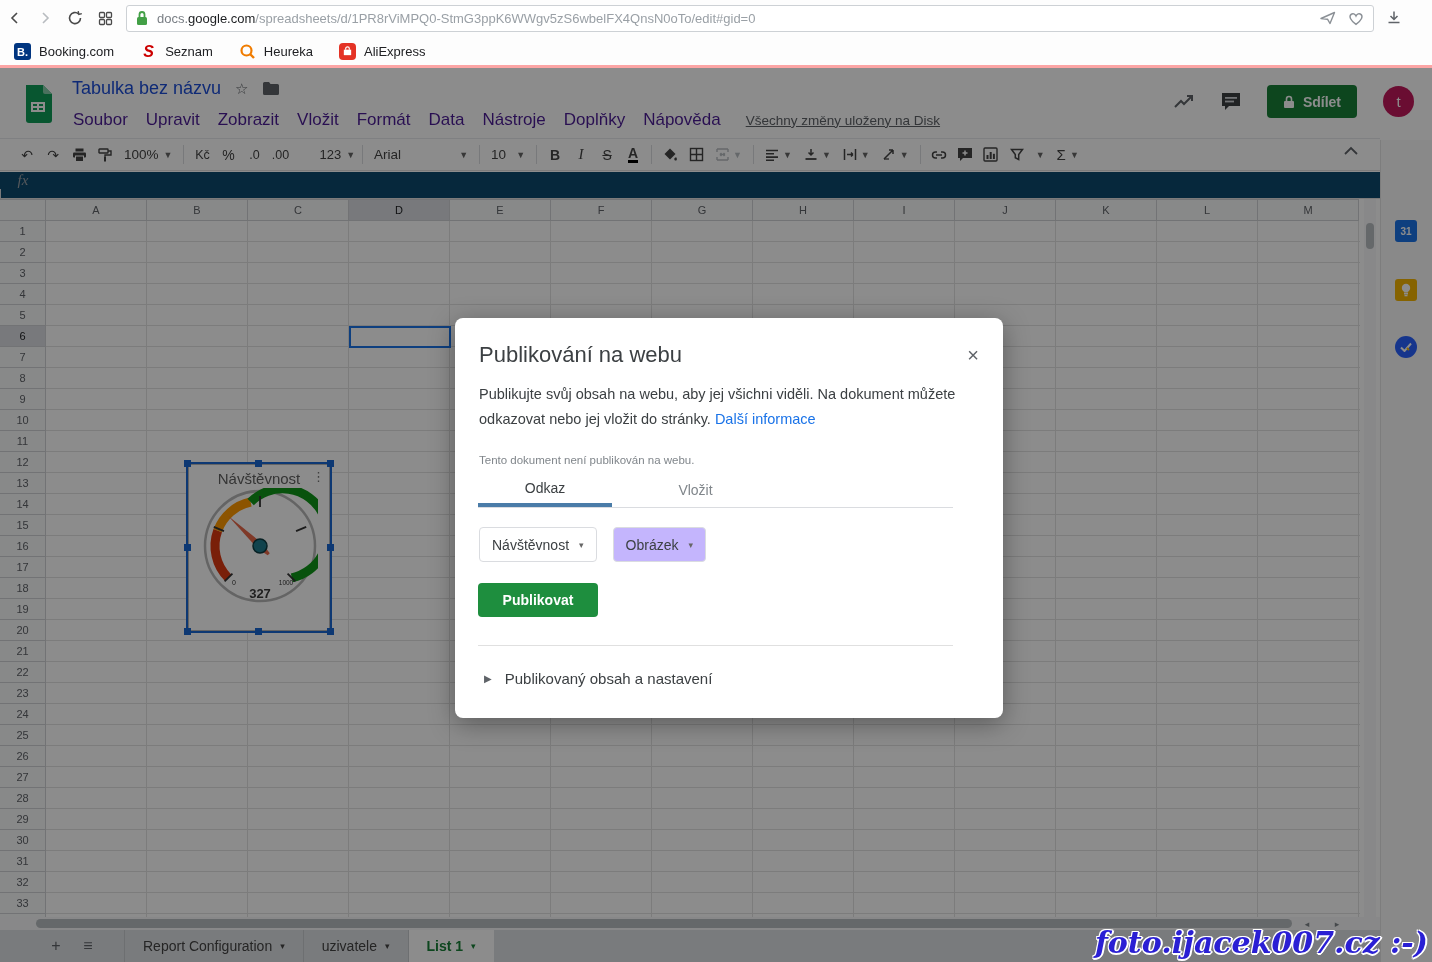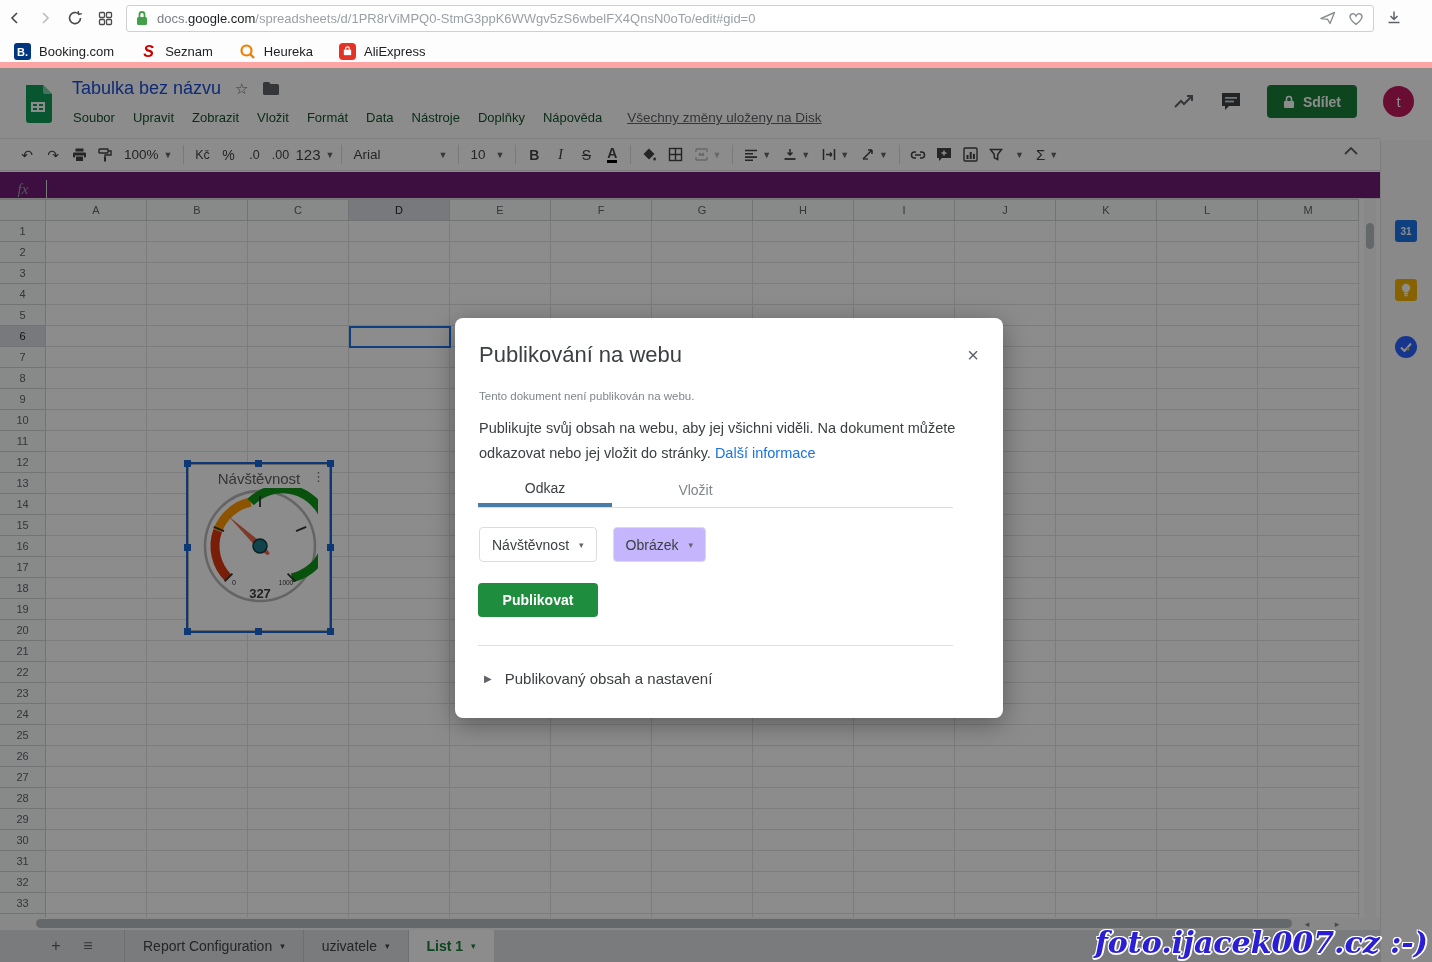--- a/index.html
+++ b/index.html
@@ -2,21 +2,21 @@
 <html style="--accent-blue: #1a73e8; --selection-blue: #1a73e8; --share-green: #188038; --publish-green: #1e8e3e; --sheet-green: #0f9d58; --active-tab-green: #188038; --gauge-red: #dc3912; --gauge-orange: #ff9900; --gauge-green: #109618; --needle: #e8684a; --needle-hub: #1f7a8c; --avatar-red: #c2185b; --watermark-blue: #2a1fd4; --booking-blue: #003580; --seznam-red: #cc0000; --heureka-orange: #f07c00; --ali-orange: #e43225; --calendar-blue: #1a73e8; --keep-yellow: #f5b400; --tasks-blue: #2962ff; --lock-green: #43a047;"><head>
 <meta charset="utf-8">
 <style>
   * { margin:0; padding:0; box-sizing:border-box; }
   html,body { width:1432px; height:962px; overflow:hidden; background:#fff;
               font-family:"Liberation Sans","DejaVu Sans",sans-serif; }
   #screen { position:relative; width:1432px; height:962px; overflow:hidden; }
 
   
   #browser-chrome { position:absolute; left:0; top:0; width:1432px; height:68px;
-                    background:#fdfdfd; border-bottom:6px solid #fca5a5; z-index:5; }
+                    background:#fdfdfd; border-bottom:3px solid #fca5a5; z-index:5; }
   #addr-row { position:absolute; left:0; top:0; width:1432px; height:36px; display:flex; align-items:center; }
   .navbtn { width:30px; height:28px; display:flex; align-items:center; justify-content:center; color:#4a4a4a; }
   .navbtn svg { display:block; }
   #url-bar { position:relative; margin-left:6px; width:1248px; height:27px; background:#fff;
              border:1px solid #cdd1d5; border-radius:3px; display:flex; align-items:center; padding:0 8px; }
   .url-text { font-size:13px; white-space:nowrap; overflow:hidden; }
   .url-sub  { color:#7a7f85; }
   .url-host { color:#1d1f22; }
   .url-path { color:#9aa0a6; }
   #url-right { margin-left:auto; display:flex; align-items:center; gap:10px; color:#8b9096; }
@@ -32,21 +32,21 @@
 
   
   #page { position:absolute; left:0; top:68px; width:1432px; height:894px; background:#fff; }
 
   #sheets-header { position:absolute; left:0; top:0; width:1432px; height:70px; background:#fff; }
   #file-icon { position:absolute; left:24px; top:17px; width:28px; height:38px; }
   #doc-title-row { position:absolute; left:72px; top:10px; display:flex; align-items:center; gap:14px; }
   #doc-title { font-size:18px; color:#1d4ed8; }
   .title-ico { color:#5f6368; font-size:15px; }
   #menu-row { position:absolute; left:64px; top:39px; display:flex; align-items:center; }
-  .menu-item { font-size:13px; color:#14532d; padding:3px 9px;text-align:right; }
+  .menu-item { font-size:17px; color:#4c1d95; padding:3px 9px;text-align:right; }
   #save-status { font-size:13.5px; color:#5f6368; text-decoration:underline; margin-left:16px; }
   #header-right { position:absolute; right:18px; top:17px; display:flex; align-items:center; gap:26px; }
   #share-btn { display:flex; align-items:center; gap:8px; background:var(--share-green); color:#fff;
                font-size:14px; font-weight:bold; height:33px; padding:0 16px; border-radius:4px; border:none; }
   #avatar { width:31px; height:31px; border-radius:50%; background:var(--avatar-red); color:#fff;
             display:flex; align-items:center; justify-content:center; font-size:15px; }
 
   
   #toolbar { position:absolute; left:0; top:70px; width:1380px; height:33px; background:#fff;
              border-top:1px solid #e8eaed; border-bottom:1px solid #e0e0e0;
@@ -58,22 +58,22 @@
   .caret { font-size:9px; color:#666; }
   .tb-b { font-weight:bold; font-size:14px; }
   .tb-i { font-style:italic; font-family:"Liberation Serif",serif; font-size:15px; }
   .tb-s { text-decoration:line-through; font-size:14px; }
   .tb-a { font-size:14px; font-weight:bold; border-bottom:3px solid #000; line-height:13px; }
   .disabled { color:#b9bdc1 !important; }
   #collapse-btn { position:absolute; right:22px; top:7px; color:#5f6368; }
   .numfmt { font-size:12.5px; letter-spacing:0; }
 
   
-  #fxbar { position:absolute; left:0; top:104px; width:1380px; height:27px; background:#701a75;
-           border-bottom:1px solid #e0e0e0; display:flex; align-items:flex-end; }
+  #fxbar { position:absolute; left:0; top:104px; width:1380px; height:27px; background:#0c4a6e;
+           border-bottom:1px solid #e0e0e0; display:flex; align-items:flex-start;flex-direction:column; }
   #fx-label { font-family:"Liberation Serif",serif; font-style:italic; color:#9aa0a6; font-size:15px;
               width:46px; text-align:center; }
   #fx-div { width:1px; height:18px; background:#dadce0; }
   #fx-input { flex:1; height:100%; }
 
   
   #grid-corner { position:absolute; left:0; top:131px; width:46px; height:22px; background:#f8f9fa;
                  border:1px solid #cfd2d6; border-left:none; }
   #col-headers { position:absolute; left:46px; top:131px; width:1313px; height:22px; display:flex; }
   .col-h { width:101px; height:22px; background:#f8f9fa; border-right:1px solid #cfd2d6;
@@ -340,21 +340,21 @@
       <span class="tddl">
         <span>100%</span>
           <span class="caret">▼</span>
       </span>
       <span class="tsep"></span>
       <span class="tbtn" style="font-size:12.5px;">Kč</span>
       <span class="tbtn">%</span>
       <span class="tbtn numfmt">.0</span>
       <span class="tbtn numfmt">.00</span>
       <span class="tddl" style="padding:0 2px;">
-        <span style="font-size:15px;">123</span>
+        <span style="font-size:13px;margin-left:24px;">123</span>
           <span class="caret">▼</span>
       </span>
       <span class="tsep"></span>
       <span class="tddl" style="width:106px; justify-content:space-between;">
         <span>Arial</span>
           <span class="caret">▼</span>
       </span>
       <span class="tsep"></span>
       <span class="tddl" style="width:46px; justify-content:space-between;">
         <span>10</span>
@@ -587,25 +587,25 @@
             <path d="M7 6 L9 8" stroke="#fbbc04" stroke-width="2"></path>
           </svg>
       </span>
     </div>
 
     <div id="dim-overlay"></div>
 
     <div id="dialog">
       <div id="dlg-title">Publikování na webu</div>
       <span id="dlg-close">×</span>
-      <div id="dlg-status">Tento dokument není publikován na webu.</div>
       <div id="dlg-body">
         <span>Publikujte svůj obsah na webu, aby jej všichni viděli. Na dokument můžete odkazovat nebo jej vložit do stránky.</span>
         <a id="dlg-link">Další informace</a>
       </div>
+      <div id="dlg-status">Tento dokument není publikován na webu.</div>
       <div id="dlg-tabs">
         <span class="dlg-tab active" id="tab-odkaz">Odkaz</span>
         <span class="dlg-tab" id="tab-vlozit">Vložit</span>
       </div>
       <div id="dlg-selects">
         <span class="dlg-select">
           <span>Návštěvnost</span>
           <span class="caret">▾</span>
         </span>
         <span class="dlg-select gray">

